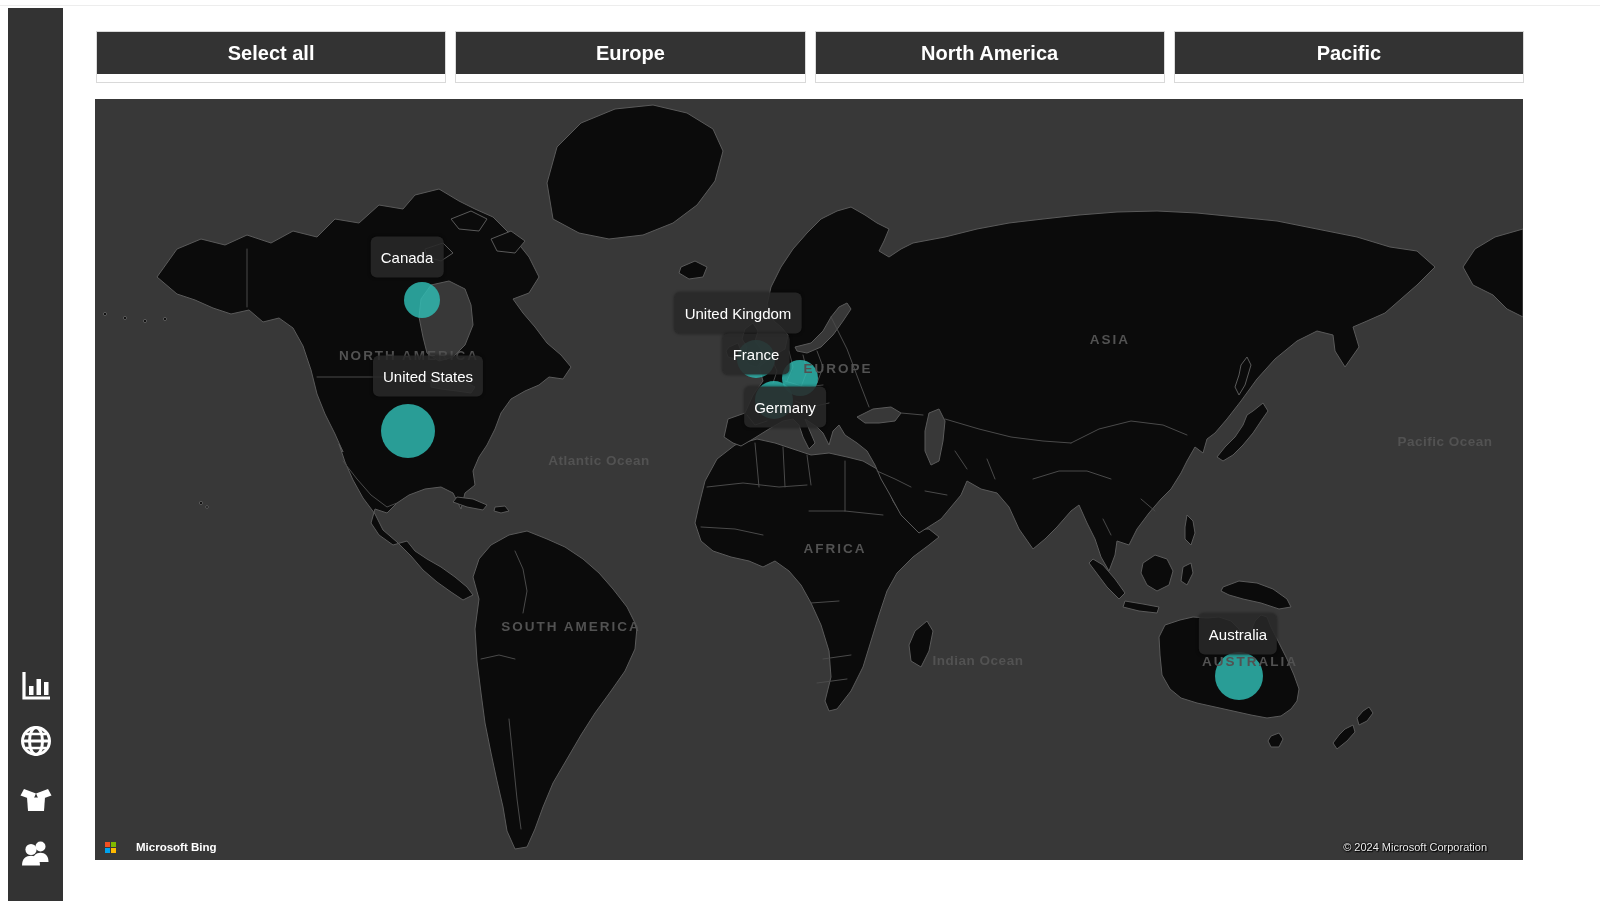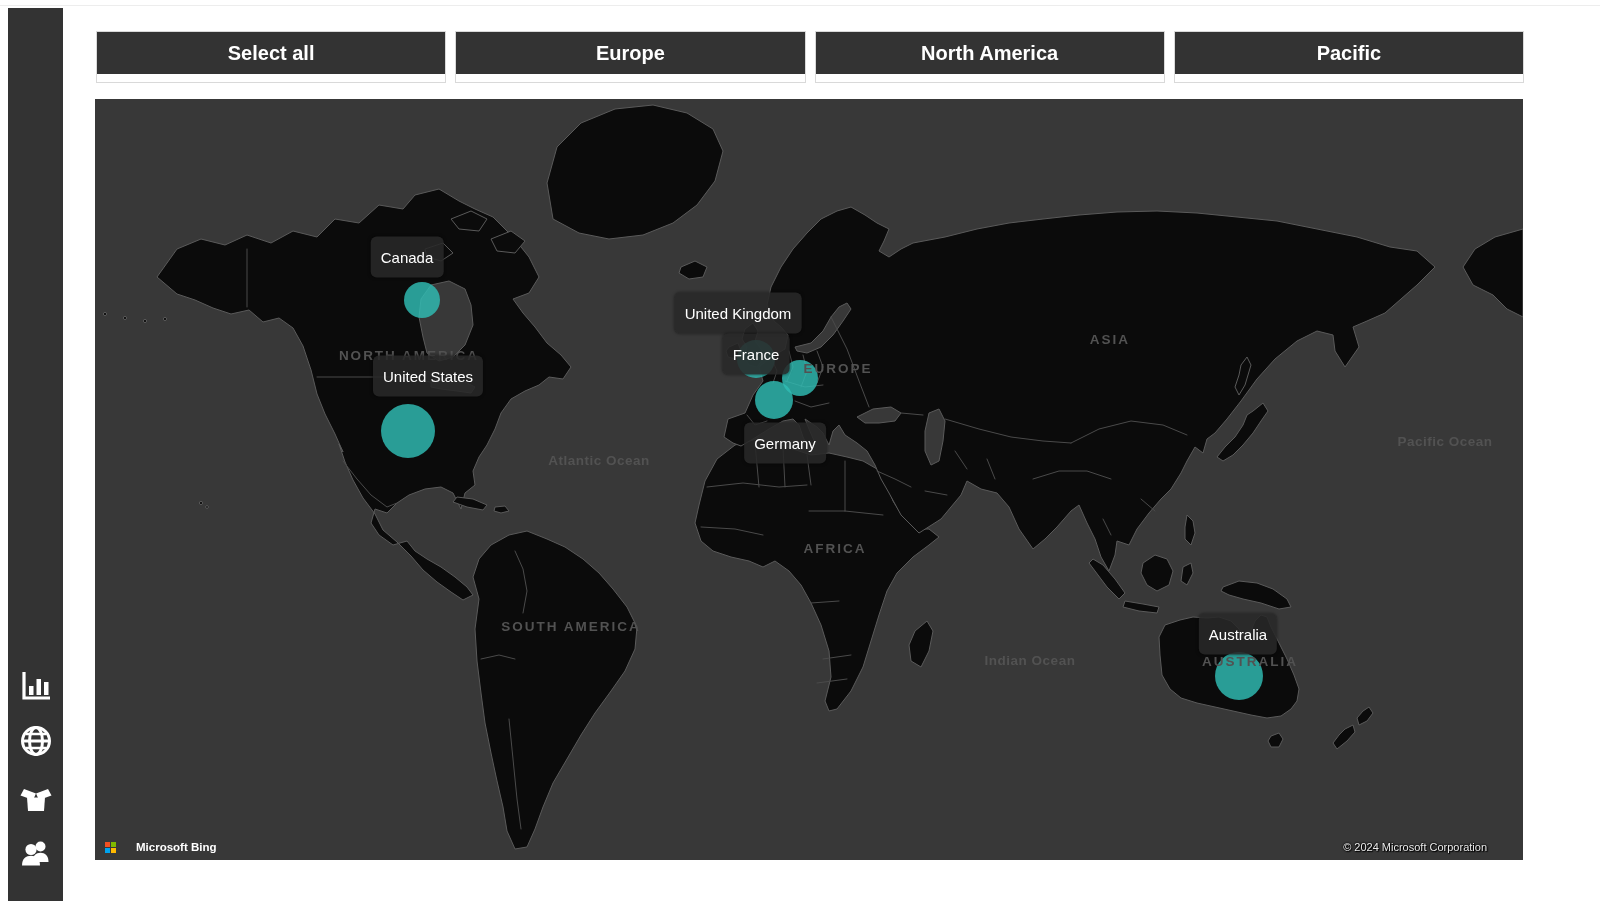--- a/index.html
+++ b/index.html
@@ -171,27 +171,27 @@
     </div>
     <div class="copyright">© 2024 Microsoft Corporation</div>
   <div class="geo-label continent" style="left: 314px; top: 256px;">NORTH AMERICA</div>
       <div class="geo-label continent" style="left: 476px; top: 527px;">SOUTH AMERICA</div>
       <div class="geo-label continent" style="left: 743px; top: 269px;">EUROPE</div>
       <div class="geo-label continent" style="left: 1015px; top: 240px;">ASIA</div>
       <div class="geo-label continent" style="left: 740px; top: 449px;">AFRICA</div>
       <div class="geo-label continent" style="left: 1155px; top: 562px;">AUSTRALIA</div>
       <div class="geo-label ocean" style="left: 504px; top: 361px;">Atlantic Ocean</div>
       <div class="geo-label ocean" style="left: 1350px; top: 342px;">Pacific Ocean</div>
-      <div class="geo-label ocean" style="left: 935px; top: 561px;">Indian Ocean</div>
+      <div class="geo-label ocean" style="left: 883px; top: 561px;">Indian Ocean</div>
       <div class="bubble" style="left: 309px; top: 183px; height: 36px; width: 36px; opacity: 0.82;"></div>
       <div class="country-label" style="left: 312px; top: 158px;">Canada</div>
       <div class="bubble" style="left: 286px; top: 305px; height: 54px; width: 54px; opacity: 0.82;"></div>
       <div class="country-label" style="left: 309px; top: 277px; margin-left: 24px;">United States</div>
       <div class="bubble" style="left: 642px; top: 241px; height: 38px; width: 38px; opacity: 0.82;"></div>
       <div class="country-label" style="left: 643px; top: 214px;">United Kingdom</div>
       <div class="bubble" style="left: 687px; top: 261px; height: 36px; width: 36px; opacity: 0.82;"></div>
-      <div class="country-label" style="left: 690px; top: 308px; margin-top: 36px;">Germany</div>
+      <div class="country-label" style="left: 690px; top: 308px;">Germany</div>
       <div class="bubble" style="left: 660px; top: 282px; height: 38px; width: 38px; opacity: 0.82;"></div>
       <div class="country-label" style="left: 661px; top: 255px;">France</div>
       <div class="bubble" style="left: 1120px; top: 553px; height: 48px; width: 48px; opacity: 0.82;"></div>
       <div class="country-label" style="left: 1143px; top: 535px;">Australia</div>
     </div>
 </div>
 
 </body></html>

